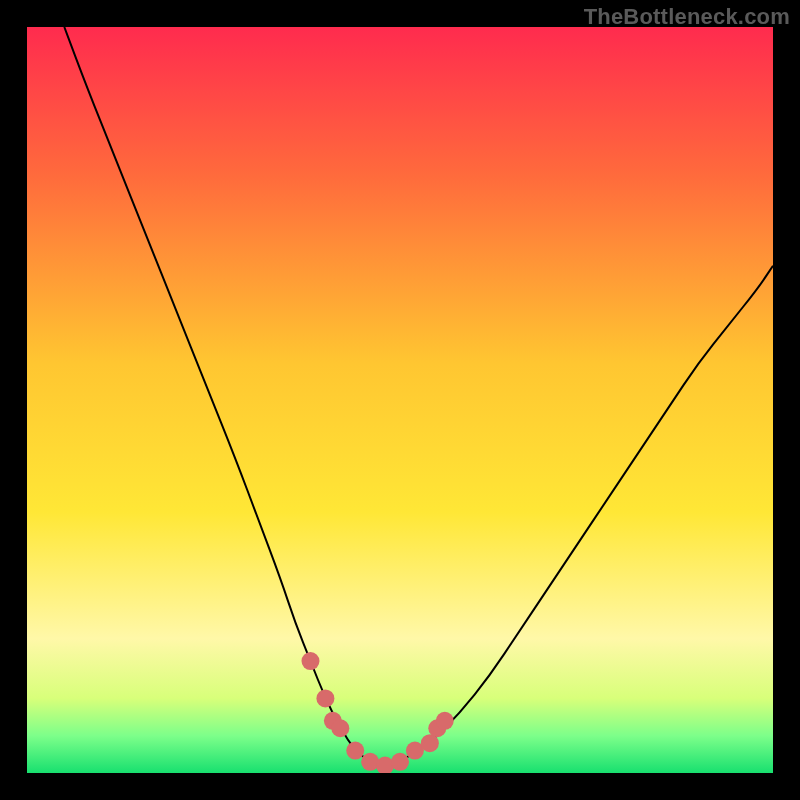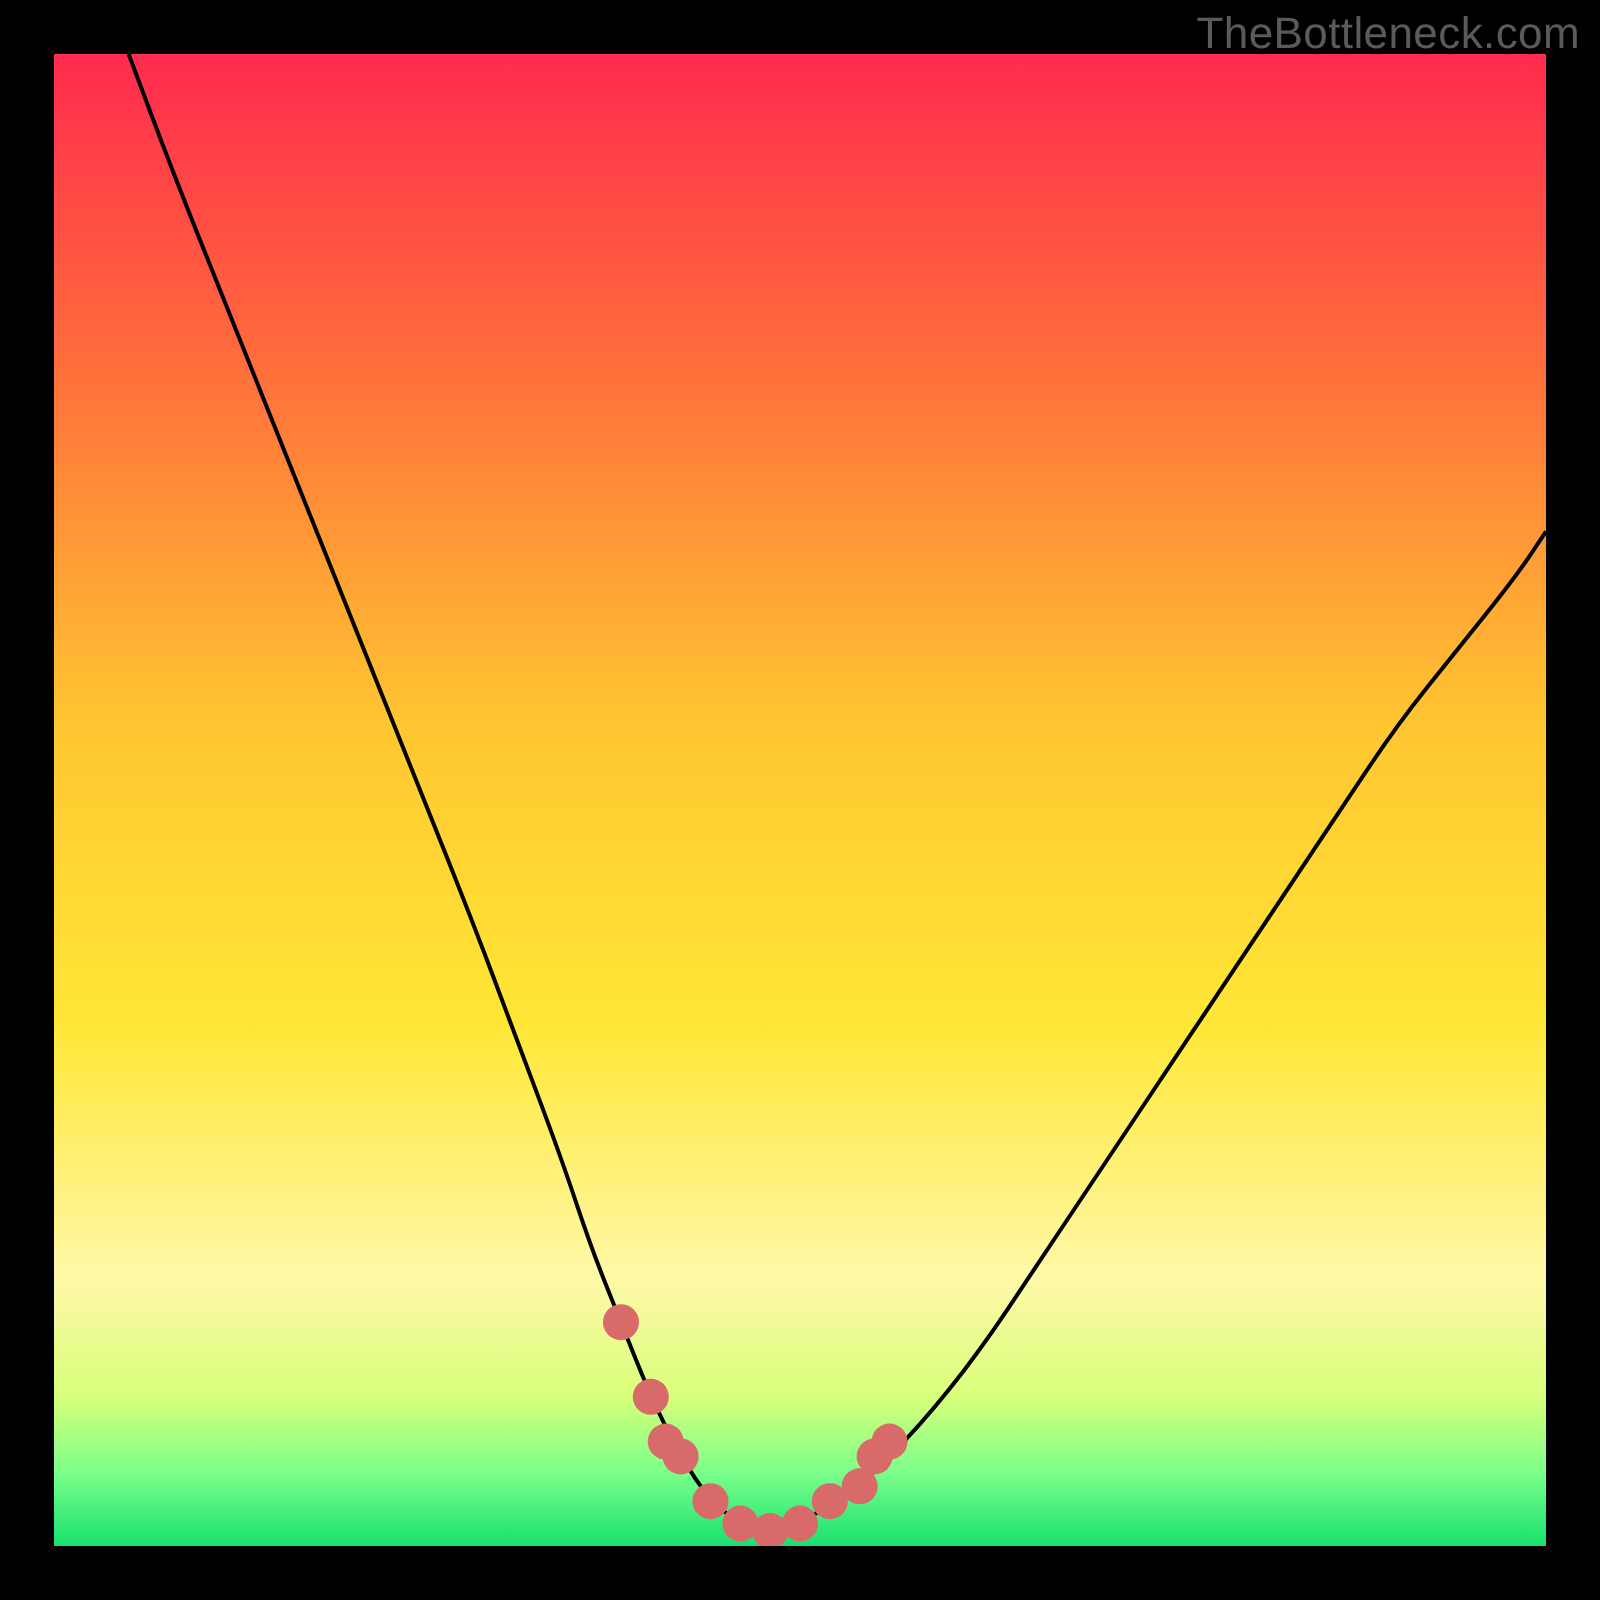--- a/index.html
+++ b/index.html
@@ -25,21 +25,21 @@
     top: 27px;
     width: 746px;
     height: 746px;
   }
   .watermark {
     position: absolute;
     top: 4px;
     right: 10px;
     color: #5a5a5a;
     font-size: 22px;
-    font-weight: 400;
+    font-weight: 700;
     letter-spacing: 0.2px;
   }
 </style>
 </head>
 <body>
 <div class="frame">
   <span class="watermark">TheBottleneck.com</span>
   <svg class="plot" viewBox="0 0 746 746" preserveAspectRatio="none">
     <defs>
       <linearGradient id="bg-grad" x1="0" y1="0" x2="0" y2="1">

